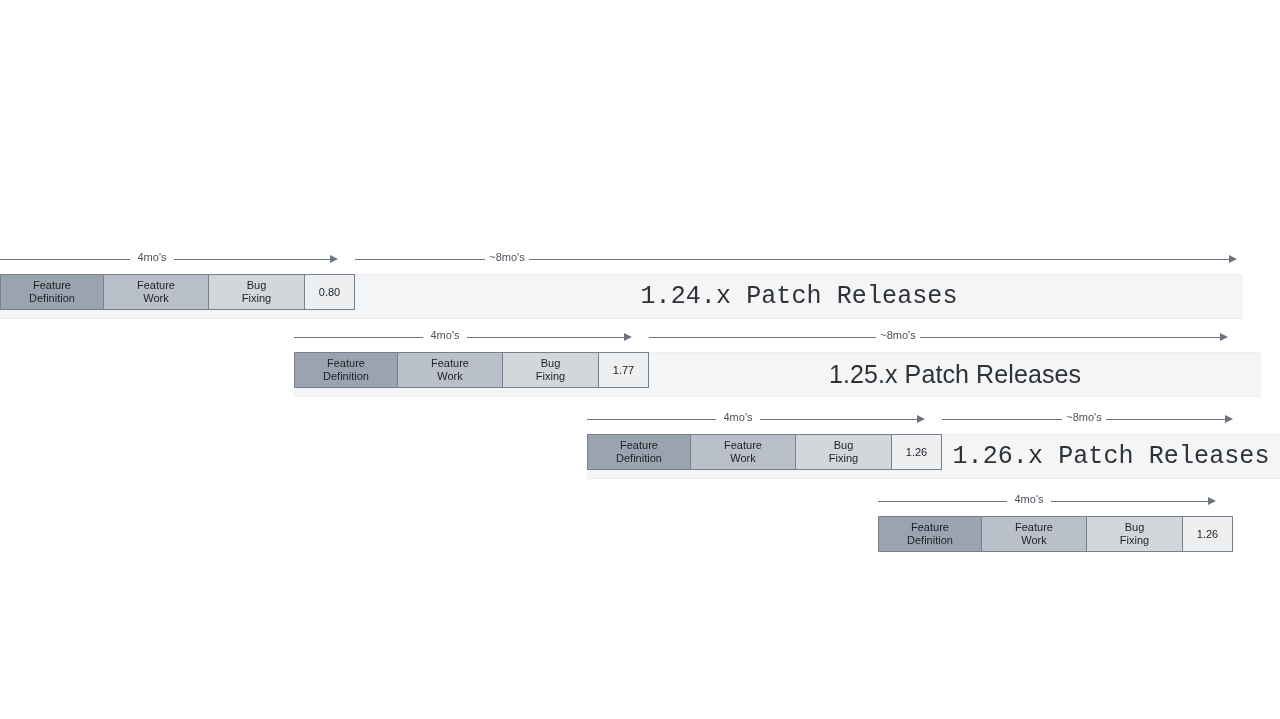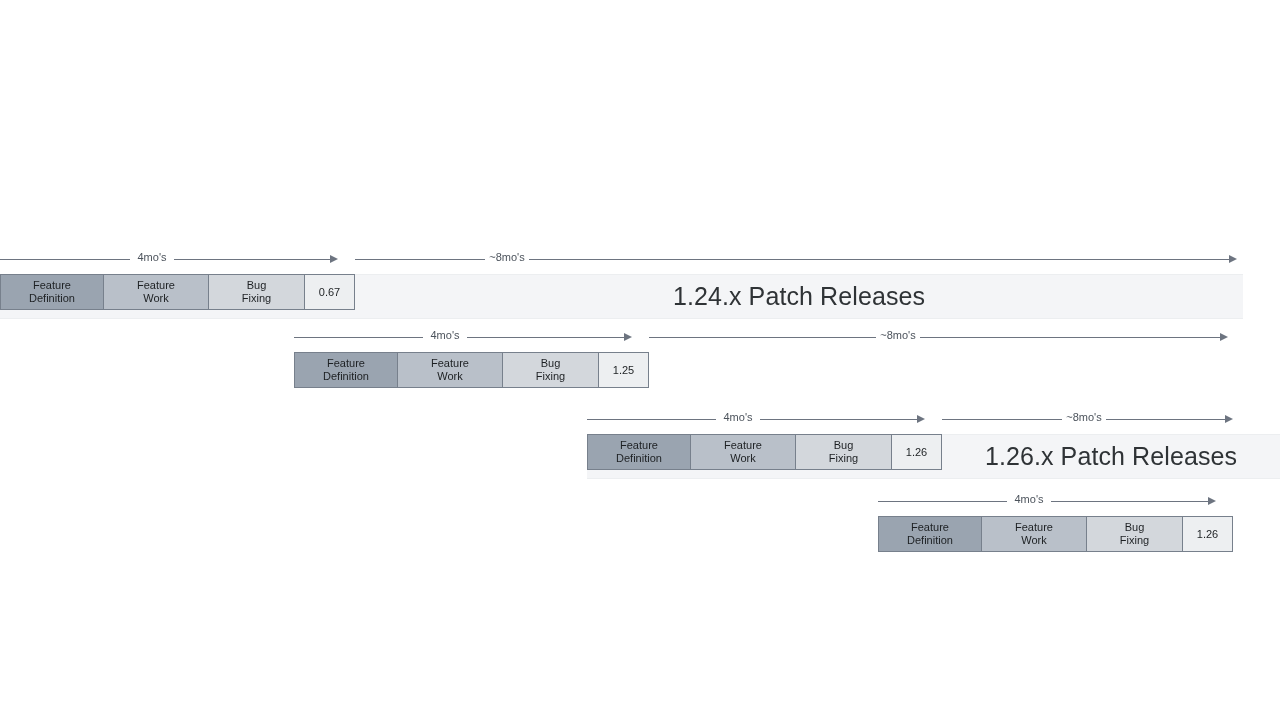--- a/index.html
+++ b/index.html
@@ -119,82 +119,85 @@
       <div class="seg" style="left: 174px; width: 156px;"></div>
       <div class="arrowhead" style="left: 330px;"></div>
       <div class="arrow-label" style="left: 152px;">4mo's</div>
       <div class="seg" style="left: 355px; width: 130px;"></div>
       <div class="seg" style="left: 529px; width: 700px;"></div>
       <div class="arrowhead" style="left: 1229px;"></div>
       <div class="arrow-label" style="left: 507px;">~8mo's</div>
     </div>
     <div class="train-row" style="left: 0px; top: 248px; width: 1280px;">
       <div class="patch-band" style="left: 0px; width: 1243px; justify-content: flex-start;">
-        <span class="patch-label" style="margin-left: 799px; transform: translateX(-50%);">1.24.x Patch Releases</span>
-      </div>
-      <div class="phases" style="left: 0px;">
-        <div class="phase def">
-          <span class="ln">Feature</span>
-          <span class="ln">Definition</span>
-        </div>
-        <div class="phase work">
-          <span class="ln">Feature</span>
-          <span class="ln">Work</span>
-        </div>
-        <div class="phase bug">
-          <span class="ln">Bug</span>
-          <span class="ln">Fixing</span>
-        </div>
-        <div class="phase ver">
-          <span class="ln">0.67</span>
+        <span class="patch-label" style="margin-left: 799px; transform: translateX(-50%); font-family: Liberation Mono, monospace;">1.24.x Patch Releases</span>
+      </div>
+      <div class="phases" style="left: 0px;">
+        <div class="phase def">
+          <span class="ln">Feature</span>
+          <span class="ln">Definition</span>
+        </div>
+        <div class="phase work">
+          <span class="ln">Feature</span>
+          <span class="ln">Work</span>
+        </div>
+        <div class="phase bug">
+          <span class="ln">Bug</span>
+          <span class="ln">Fixing</span>
+        </div>
+        <div class="phase ver">
+          <span class="ln">0.80</span>
         </div>
       </div>
     </div>
     <div class="arrow-row" style="left: 294px; top: 326px; width: 1280px;">
       <div class="seg" style="left: 0px; width: 129px;"></div>
       <div class="seg" style="left: 173px; width: 157px;"></div>
       <div class="arrowhead" style="left: 330px;"></div>
       <div class="arrow-label" style="left: 151px;">4mo's</div>
       <div class="seg" style="left: 355px; width: 227px;"></div>
       <div class="seg" style="left: 626px; width: 300px;"></div>
       <div class="arrowhead" style="left: 926px;"></div>
       <div class="arrow-label" style="left: 604px;">~8mo's</div>
     </div>
     <div class="train-row" style="left: 294px; top: 326px; width: 1280px;">
-      <div class="phases" style="left: 0px;">
-        <div class="phase def">
-          <span class="ln">Feature</span>
-          <span class="ln">Definition</span>
-        </div>
-        <div class="phase work">
-          <span class="ln">Feature</span>
-          <span class="ln">Work</span>
-        </div>
-        <div class="phase bug">
-          <span class="ln">Bug</span>
-          <span class="ln">Fixing</span>
-        </div>
-        <div class="phase ver">
-          <span class="ln">1.25</span>
+      <div class="patch-band" style="left: 0px; width: 967px; justify-content: flex-start;">
+        <span class="patch-label" style="margin-left: 661px; transform: translateX(-50%);">1.25.x Patch Releases</span>
+      </div>
+      <div class="phases" style="left: 0px;">
+        <div class="phase def">
+          <span class="ln">Feature</span>
+          <span class="ln">Definition</span>
+        </div>
+        <div class="phase work">
+          <span class="ln">Feature</span>
+          <span class="ln">Work</span>
+        </div>
+        <div class="phase bug">
+          <span class="ln">Bug</span>
+          <span class="ln">Fixing</span>
+        </div>
+        <div class="phase ver">
+          <span class="ln">1.77</span>
         </div>
       </div>
     </div>
     <div class="arrow-row" style="left: 587px; top: 408px; width: 1280px;">
       <div class="seg" style="left: 0px; width: 129px;"></div>
       <div class="seg" style="left: 173px; width: 157px;"></div>
       <div class="arrowhead" style="left: 330px;"></div>
       <div class="arrow-label" style="left: 151px;">4mo's</div>
       <div class="seg" style="left: 355px; width: 120px;"></div>
       <div class="seg" style="left: 519px; width: 119px;"></div>
       <div class="arrowhead" style="left: 638px;"></div>
       <div class="arrow-label" style="left: 497px;">~8mo's</div>
     </div>
     <div class="train-row" style="left: 587px; top: 408px; width: 1280px;">
       <div class="patch-band" style="left: 0px; width: 693px; justify-content: flex-start;">
-        <span class="patch-label" style="margin-left: 524px; transform: translateX(-50%);">1.26.x Patch Releases</span>
+        <span class="patch-label" style="margin-left: 524px; transform: translateX(-50%); font-family: Liberation Mono, monospace;">1.26.x Patch Releases</span>
       </div>
       <div class="phases" style="left: 0px;">
         <div class="phase def">
           <span class="ln">Feature</span>
           <span class="ln">Definition</span>
         </div>
         <div class="phase work">
           <span class="ln">Feature</span>
           <span class="ln">Work</span>
         </div>

